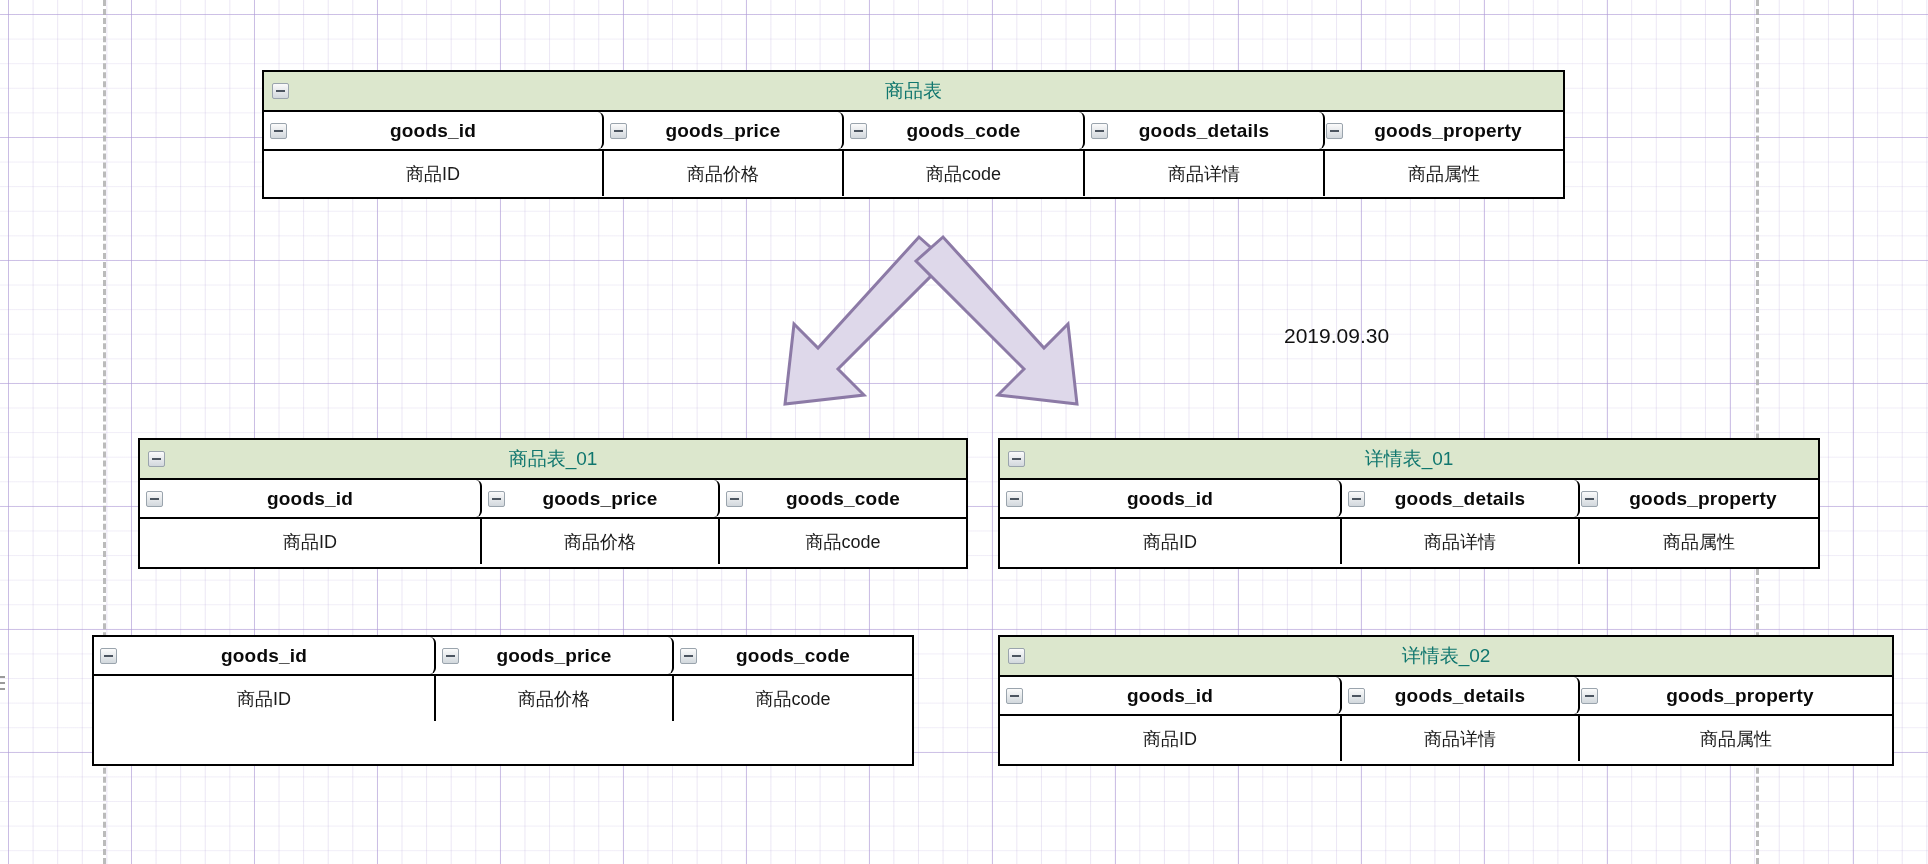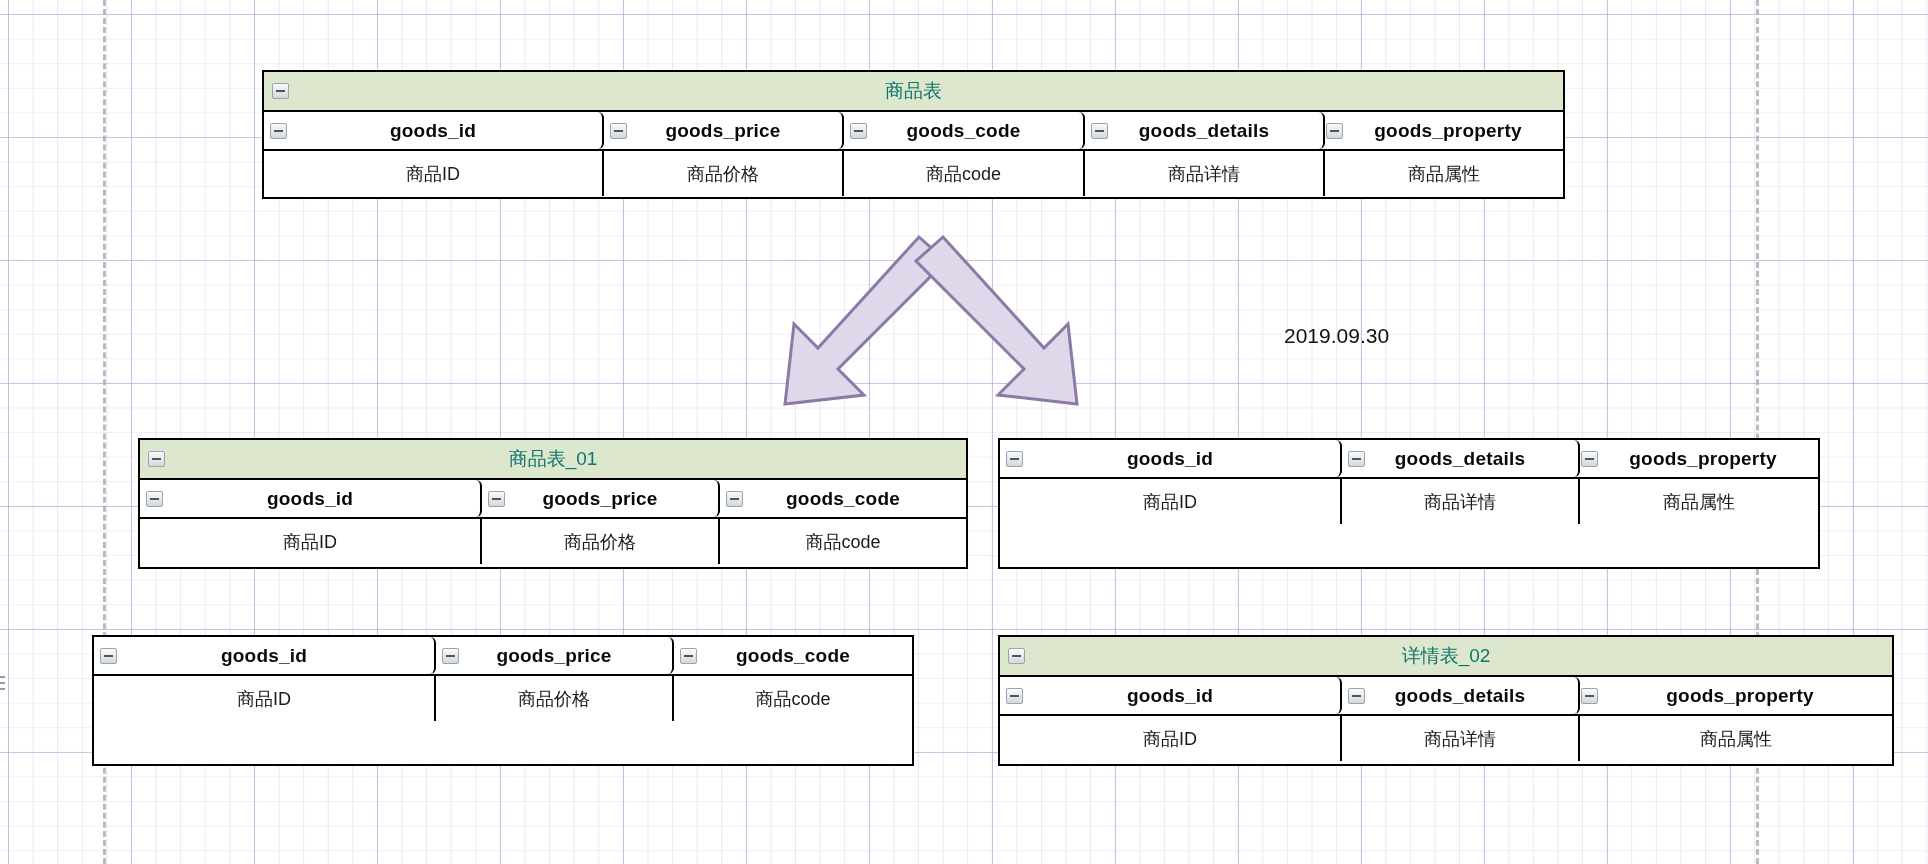--- a/index.html
+++ b/index.html
@@ -203,20 +203,24 @@
       <div class="val" style="flex:0 0 238px;">
           <span>商品价格</span>
         </div>
       <div class="val" style="flex:1 1 auto;">
           <span>商品code</span>
         </div>
     </div>
   </div>
 
   <div class="etable" style="left:998px;top:438px;width:822px;height:131px;">
+    <div class="title-bar">
+      <span class="minus"></span>
+      <span>详情表_01</span>
+    </div>
     <div class="cols">
       <div class="col" style="flex:0 0 342px;">
         <span class="minus"></span>
         <span class="lbl">goods_id</span>
       </div>
       <div class="col" style="flex:0 0 238px;">
         <span class="minus"></span>
         <span class="lbl">goods_details</span>
       </div>
       <div class="col tight" style="flex:1 1 auto;">

